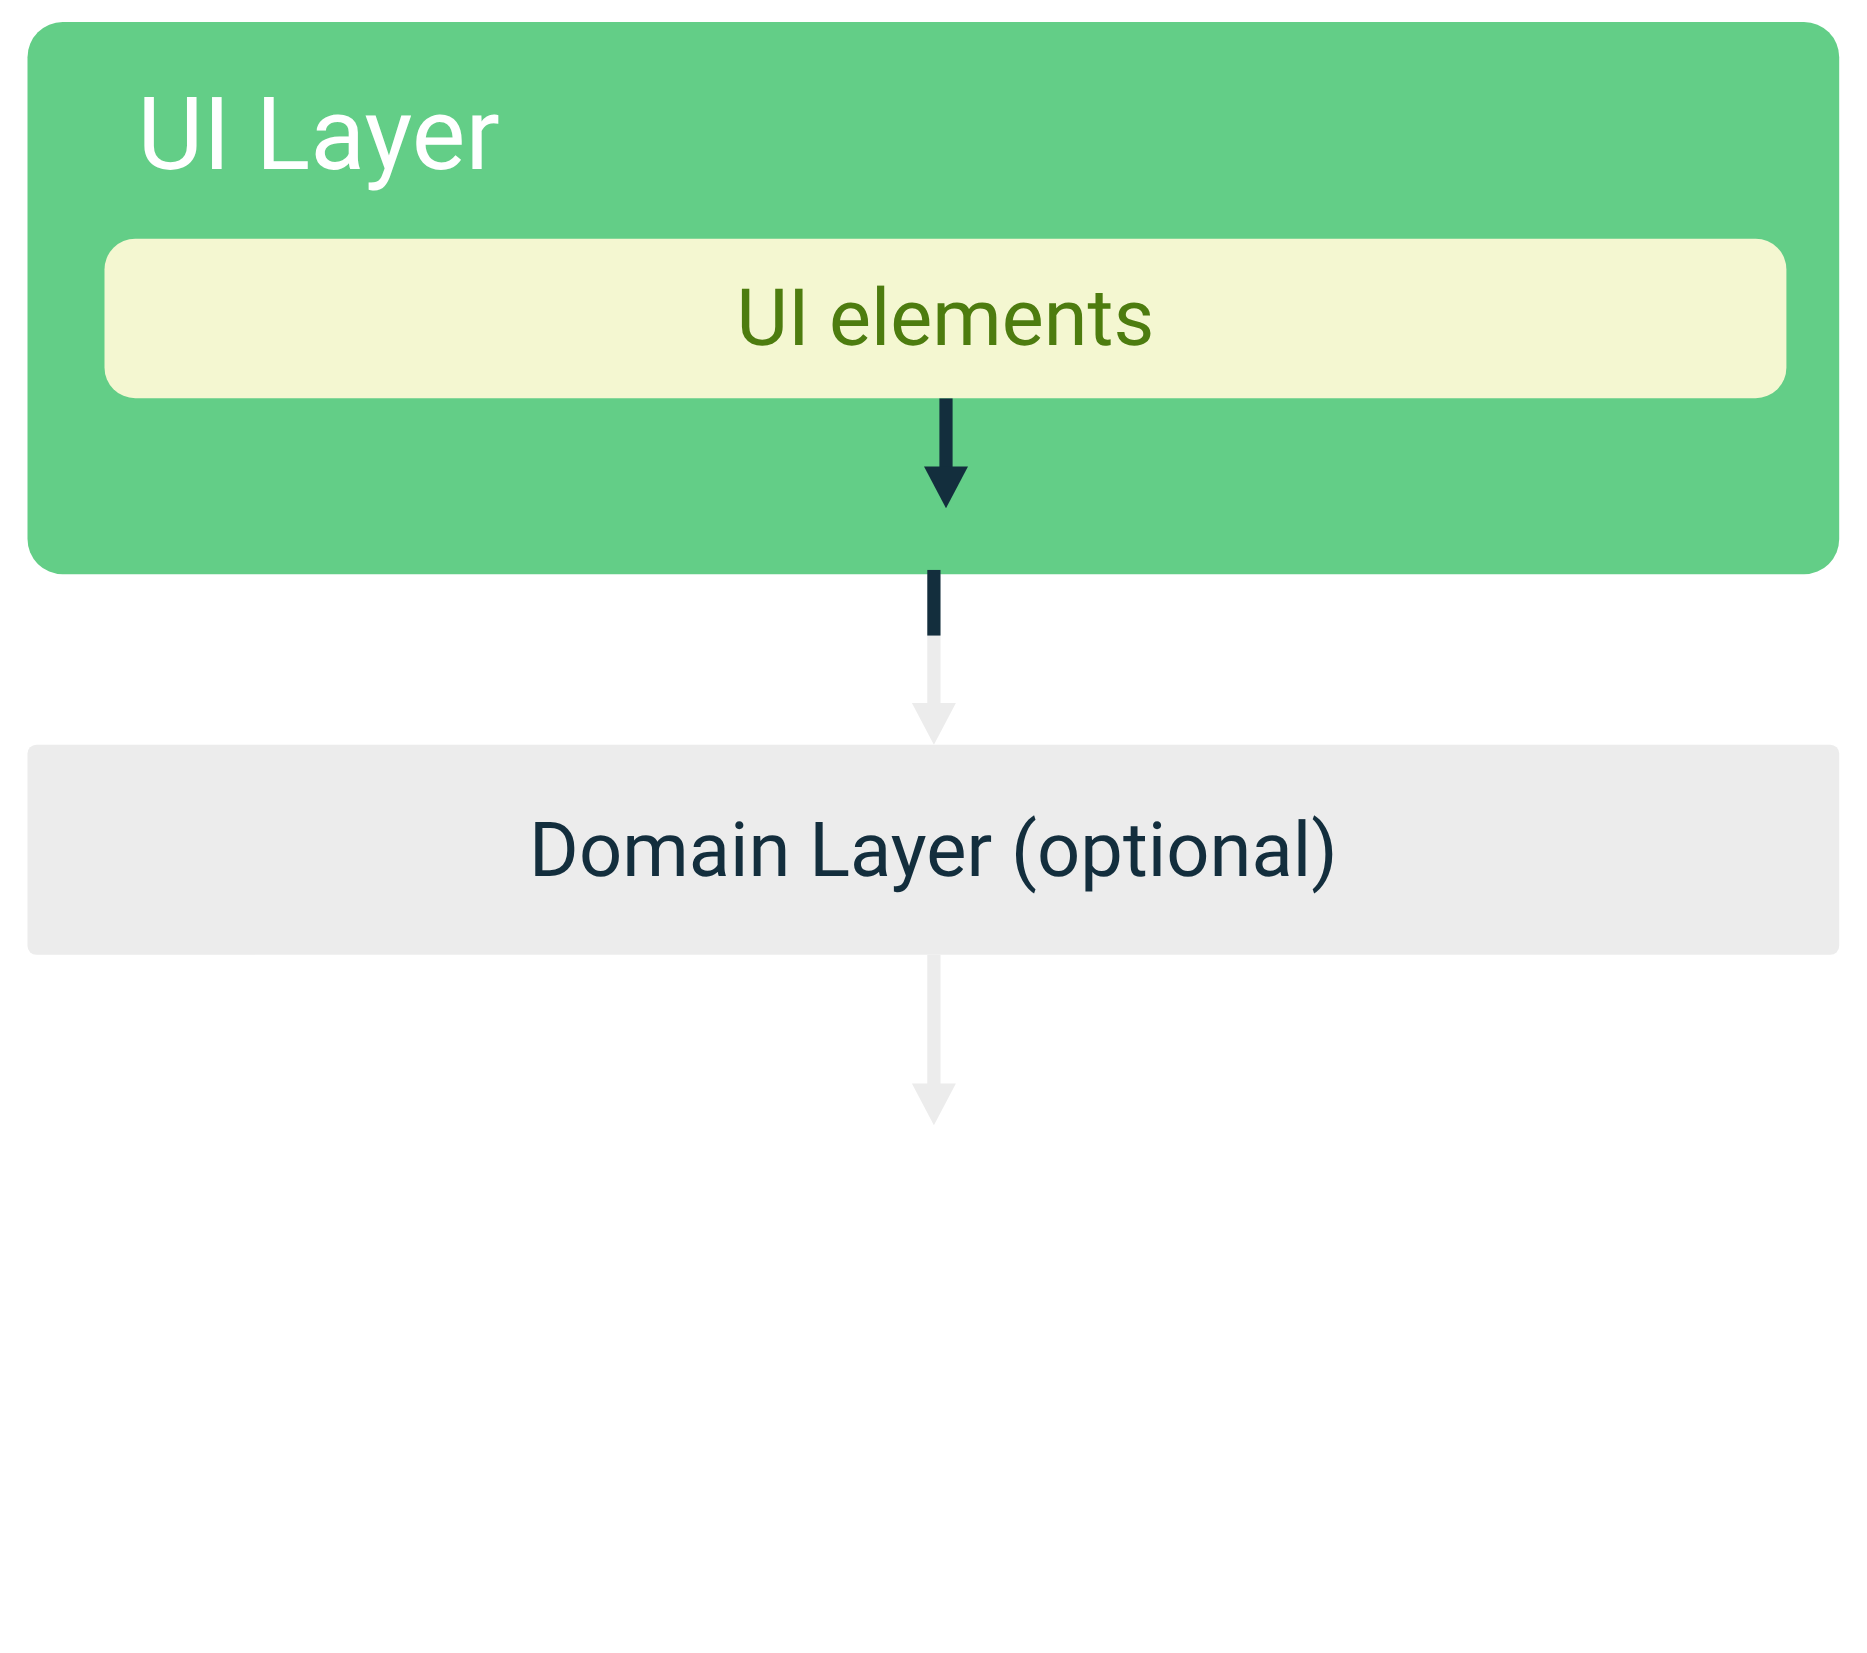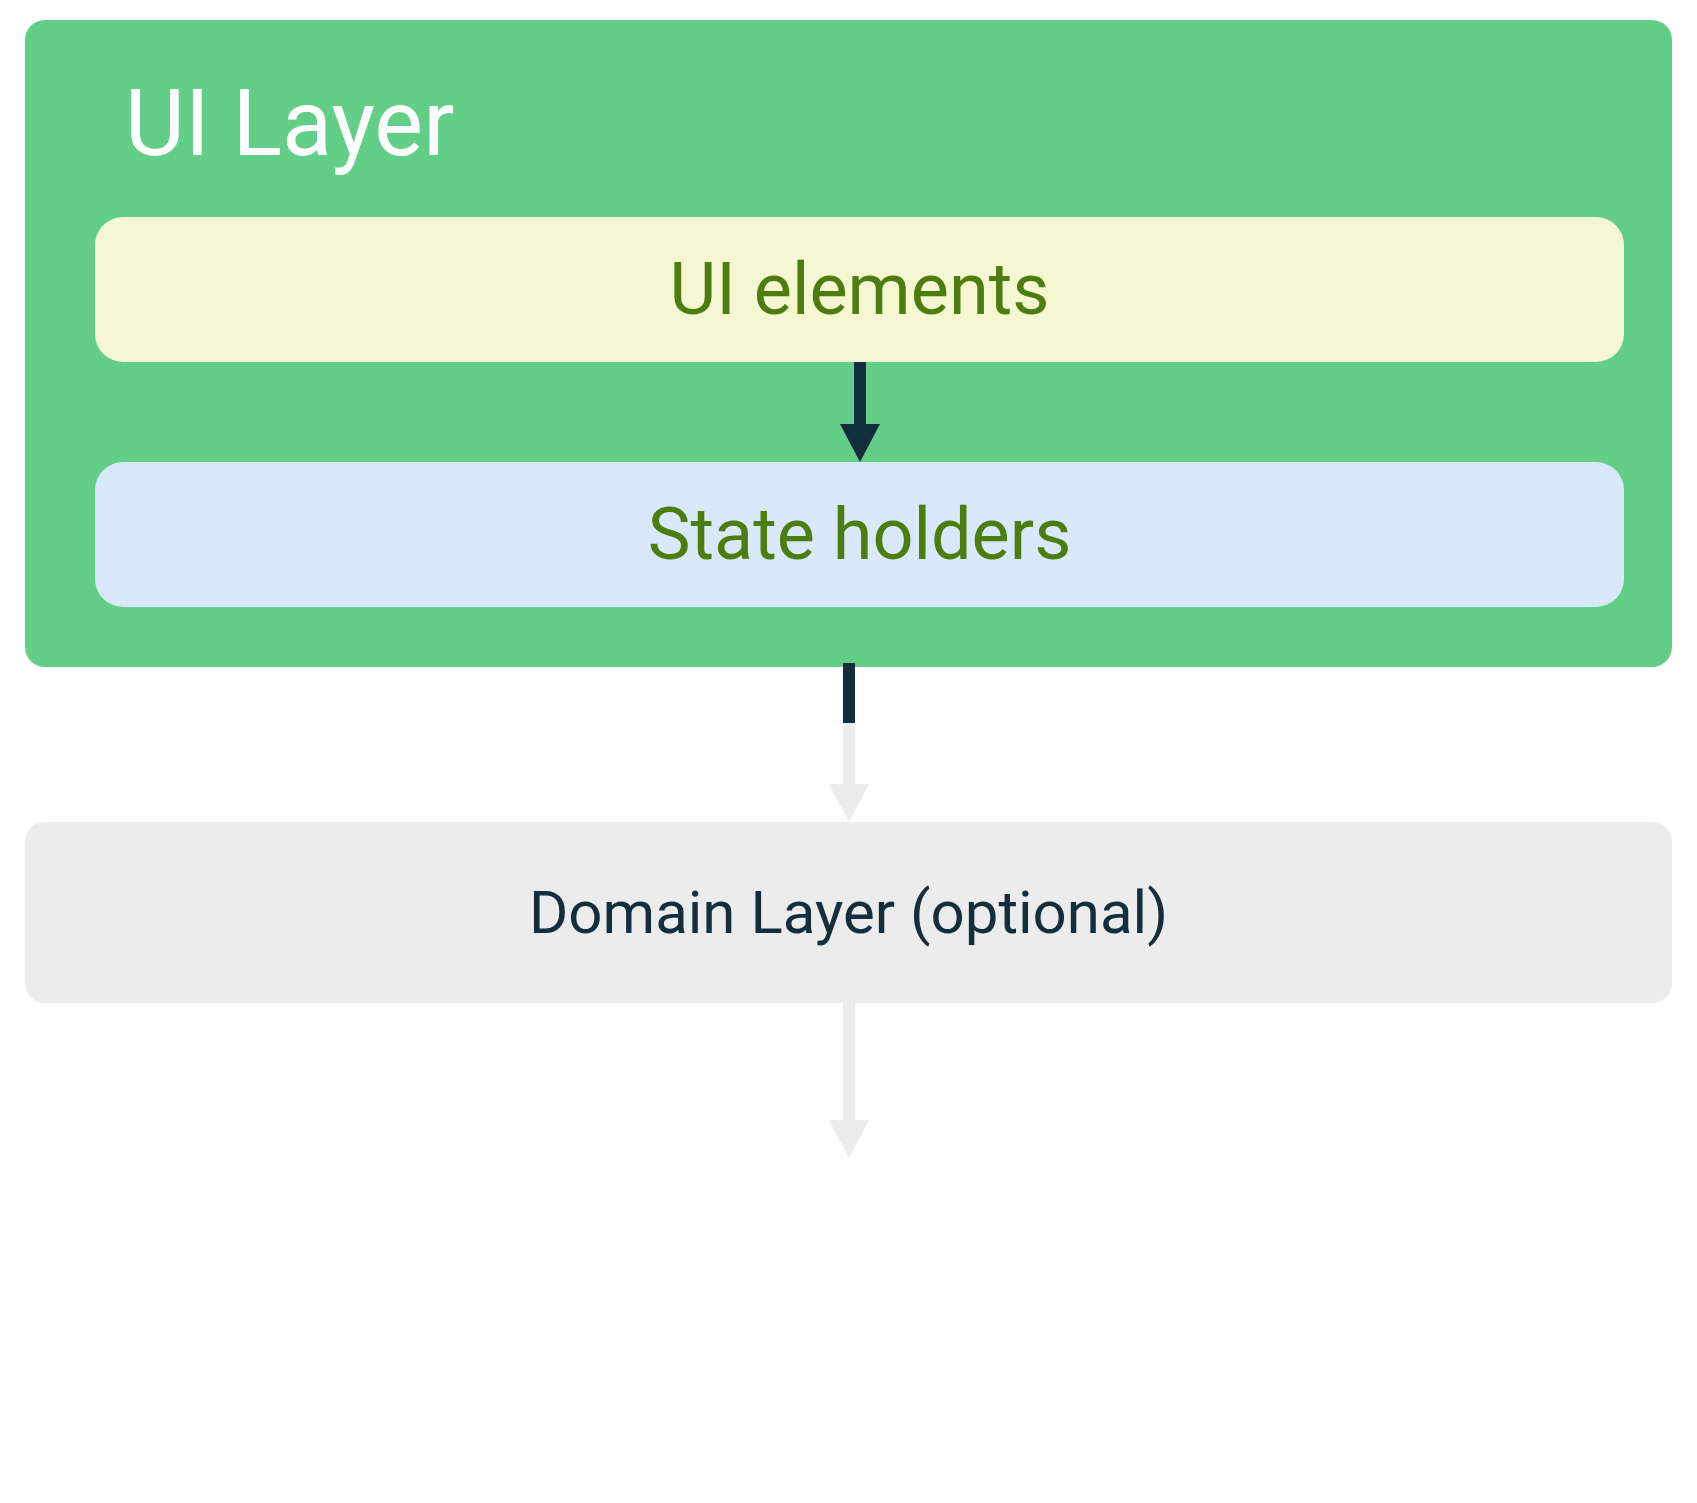--- a/index.html
+++ b/index.html
@@ -18,21 +18,21 @@
     
     .diagram {
       display: flex;
       flex-direction: column;
       align-items: center;
       width: 100%;
     }
     
     .ui-layer-container {
       background: #63ce87;
-      border-radius: 20px;
+      border-radius: 32px;
       width: 100%;
       padding: 50px 48px 60px 70px;
       position: relative;
     }
     
     .ui-layer-title {
       color: #ffffff;
       font-size: 92px;
       font-weight: 400;
       margin-bottom: 40px;
@@ -76,25 +76,25 @@
     .arrow-light {
       height: 155px;
     }
     
     .arrow-light svg {
       display: block;
     }
     
     .layer-box {
       background: #ececec;
-      border-radius: 20px;
+      border-radius: 8px;
       width: 100%;
       padding: 55px 20px;
       text-align: center;
-      font-size: 60px;
+      font-size: 69px;
       font-weight: 400;
       color: #132e3d;
     }
     
     .ui-layer-arrow-exit {
       position: absolute;
       bottom: -60px;
       left: 50%;
       transform: translateX(-50%);
     }
@@ -111,21 +111,20 @@
 
     <div class="arrow-container">
       <span class="arrow-dark">
         <svg width="50" height="100" viewBox="0 0 50 100">
           <line x1="25" y1="0" x2="25" y2="70" stroke="#132e3d" stroke-width="12"></line>
           <polygon points="25,100 5,62 45,62" fill="#132e3d"></polygon>
         </svg>
       </span>
     </div>
 
-    <div class="inner-box state-holders-box">State holders</div>
 
     <div class="ui-layer-arrow-exit">
       <svg width="50" height="60" viewBox="0 0 50 60">
         <line x1="25" y1="0" x2="25" y2="60" stroke="#132e3d" stroke-width="12"></line>
       </svg>
     </div>
   </div>
 
   <div class="arrow-container">
     <span class="arrow-light">

